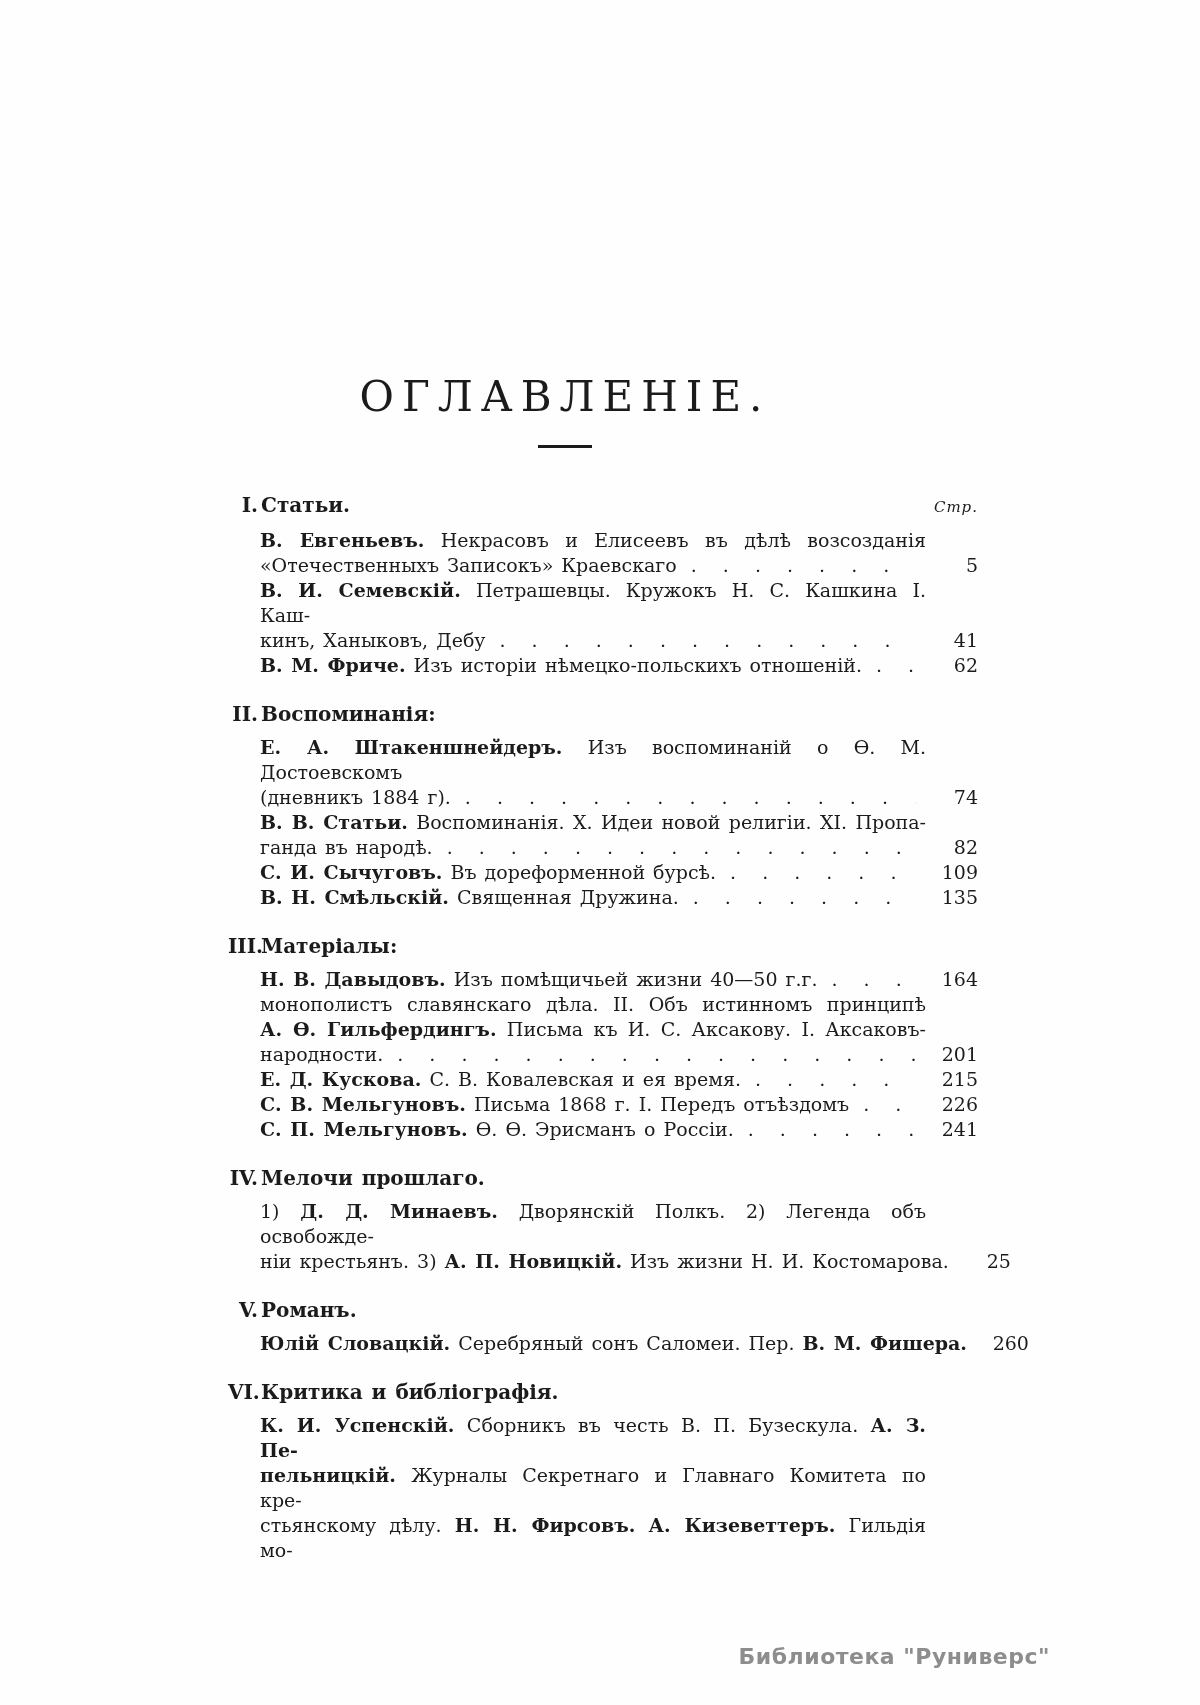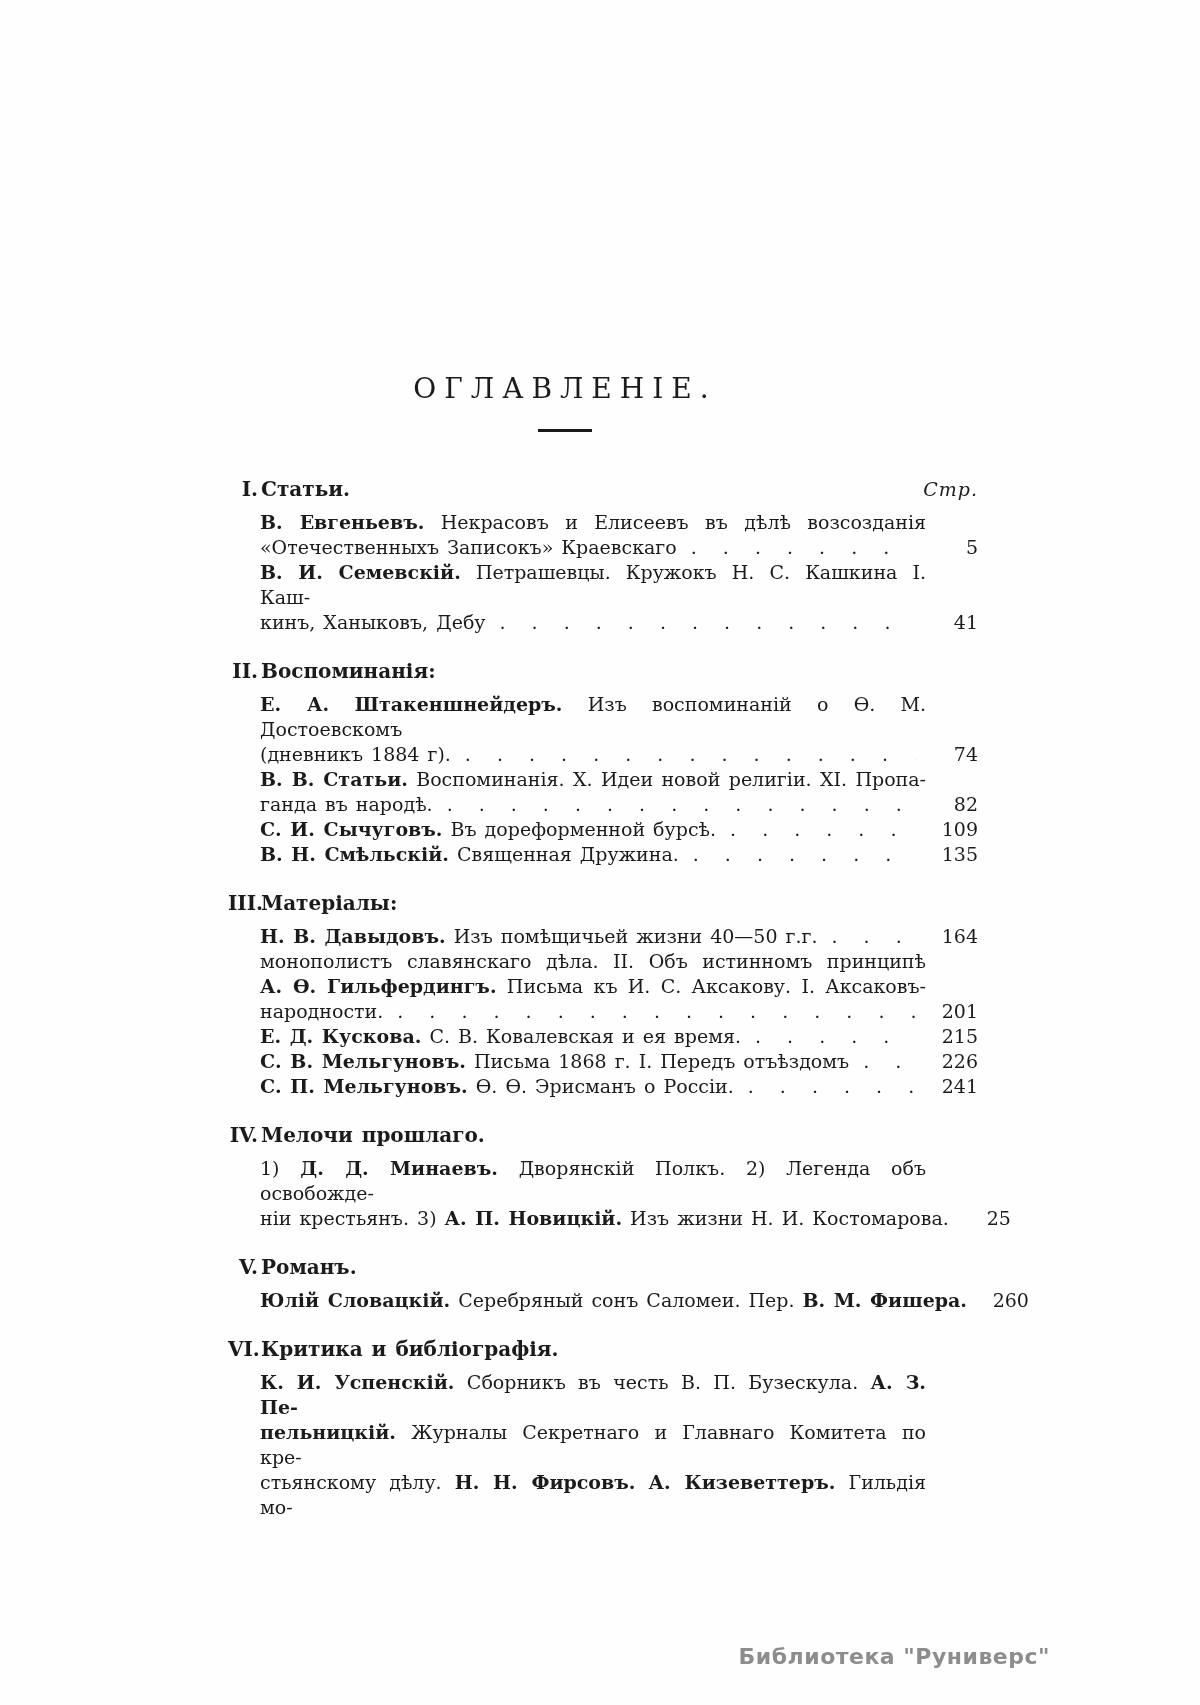--- a/index.html
+++ b/index.html
@@ -15,21 +15,21 @@
     position:absolute;
     left:228px;top:0;
     width:750px;
     padding-top:372px;
   }
   .title-block{
     text-align:center;
     transform:translateX(-38px);
   }
   .page-title{
-    font-size:28px;
+    font-size:42px;
     letter-spacing:8px;
     font-weight:400;
     white-space:nowrap;
   }
   .title-rule{
     width:54px;height:3px;
     background:#1a1a1a;
     margin:24px auto 0 auto;
   }
   .toc{
@@ -50,21 +50,21 @@
     display:inline-block;
     width:30px;
     text-align:right;
     flex-shrink:0;
   }
   .sec-title{margin-left:3px;}
   .page-col-header{
     margin-left:auto;
     font-weight:400;
     font-style:italic;
-    font-size:19px;
+    font-size:15px;
     letter-spacing:1px;
   }
   .toc-line{
     margin-left:32px;
     line-height:25px;
     min-height:25px;
   }
   .toc-line.just{
     text-align:justify;
     text-align-last:justify;
@@ -124,20 +124,25 @@
         <span class="line-text">«Отечественныхъ Записокъ» Краевскаго</span>
         <span class="leader"></span>
         <span class="page-num">5</span>
       </div>
       <div class="toc-line just"><span class="line-text"><b>В. И. Семевскій.</b> Петрашевцы. Кружокъ Н. С. Кашкина І. Каш-</span></div>
       <div class="toc-line has-page">
         <span class="line-text">кинъ, Ханыковъ, Дебу</span>
         <span class="leader"></span>
         <span class="page-num">41</span>
       </div>
+      <div class="toc-line has-page">
+        <span class="line-text"><b>В. М. Фриче.</b> Изъ исторіи нѣмецко-польскихъ отношеній.</span>
+        <span class="leader"></span>
+        <span class="page-num">62</span>
+      </div>
       <div class="section-header">
         <span class="sec-num">II.</span>
         <span class="sec-title">Воспоминанія:</span>
       </div>
       <div class="toc-line just"><span class="line-text"><b>Е. А. Штакеншнейдеръ.</b> Изъ воспоминаній о Ѳ. М. Достоевскомъ</span></div>
       <div class="toc-line has-page">
         <span class="line-text">(дневникъ 1884 г).</span>
         <span class="leader"></span>
         <span class="page-num">74</span>
       </div>

